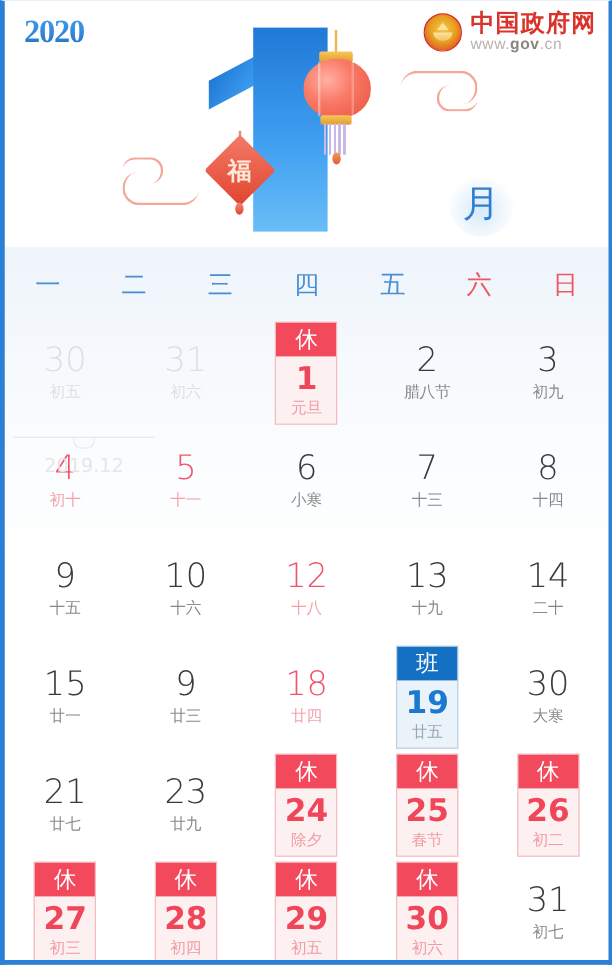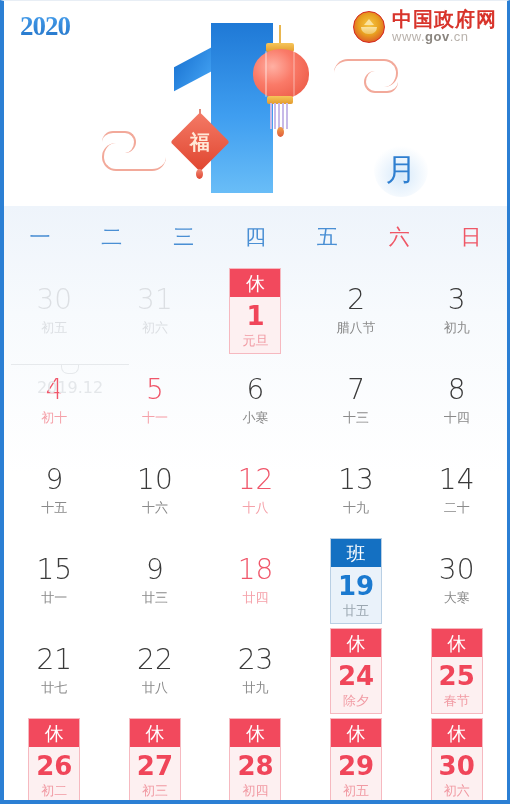--- a/index.html
+++ b/index.html
@@ -395,24 +395,20 @@
           </div>
           <div class="cell">
             <div class="num">30</div>
             <div class="lunar">大寒</div>
           </div>
           <div class="cell">
             <div class="num">21</div>
             <div class="lunar">廿七</div>
           </div>
           <div class="cell">
-            <div class="num">22</div>
-            <div class="lunar">廿八</div>
-          </div>
-          <div class="cell">
             <div class="num">23</div>
             <div class="lunar">廿九</div>
           </div>
           <div class="cell rest">
             <div class="badgebox">
               <div class="tag">休</div>
               <div class="num">24</div>
               <div class="lunar">除夕</div>
             </div>
           </div>

